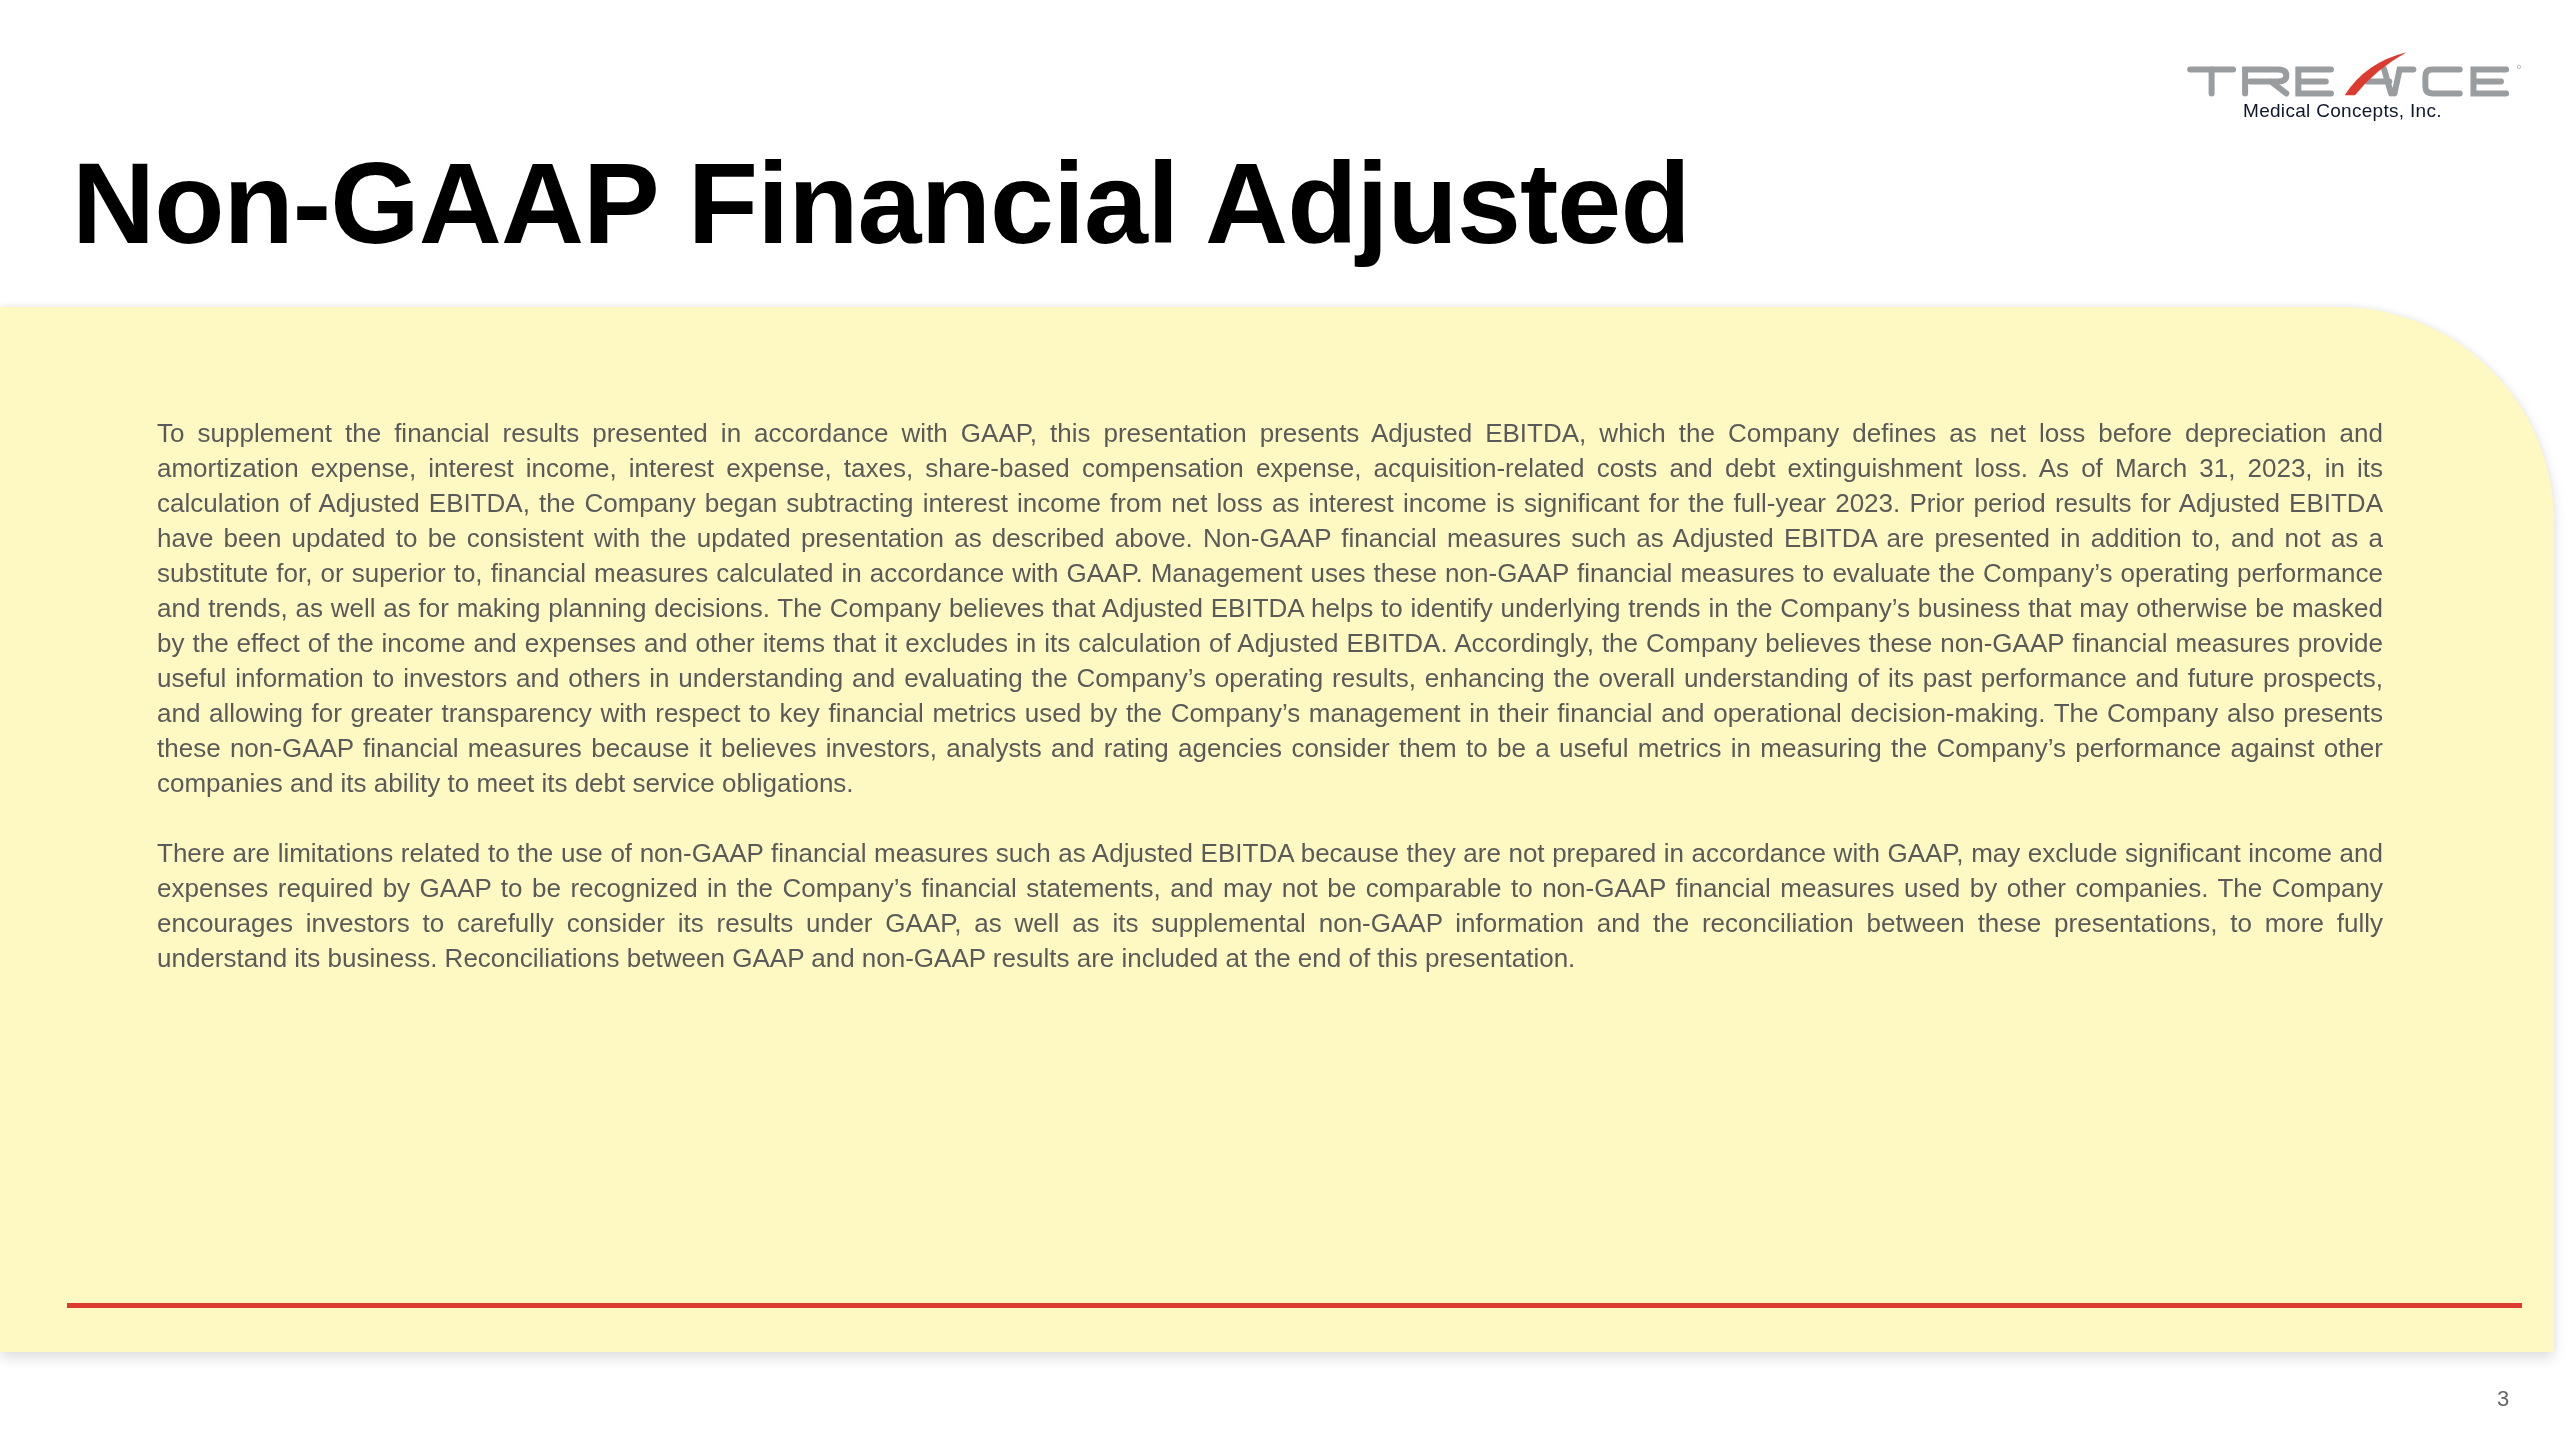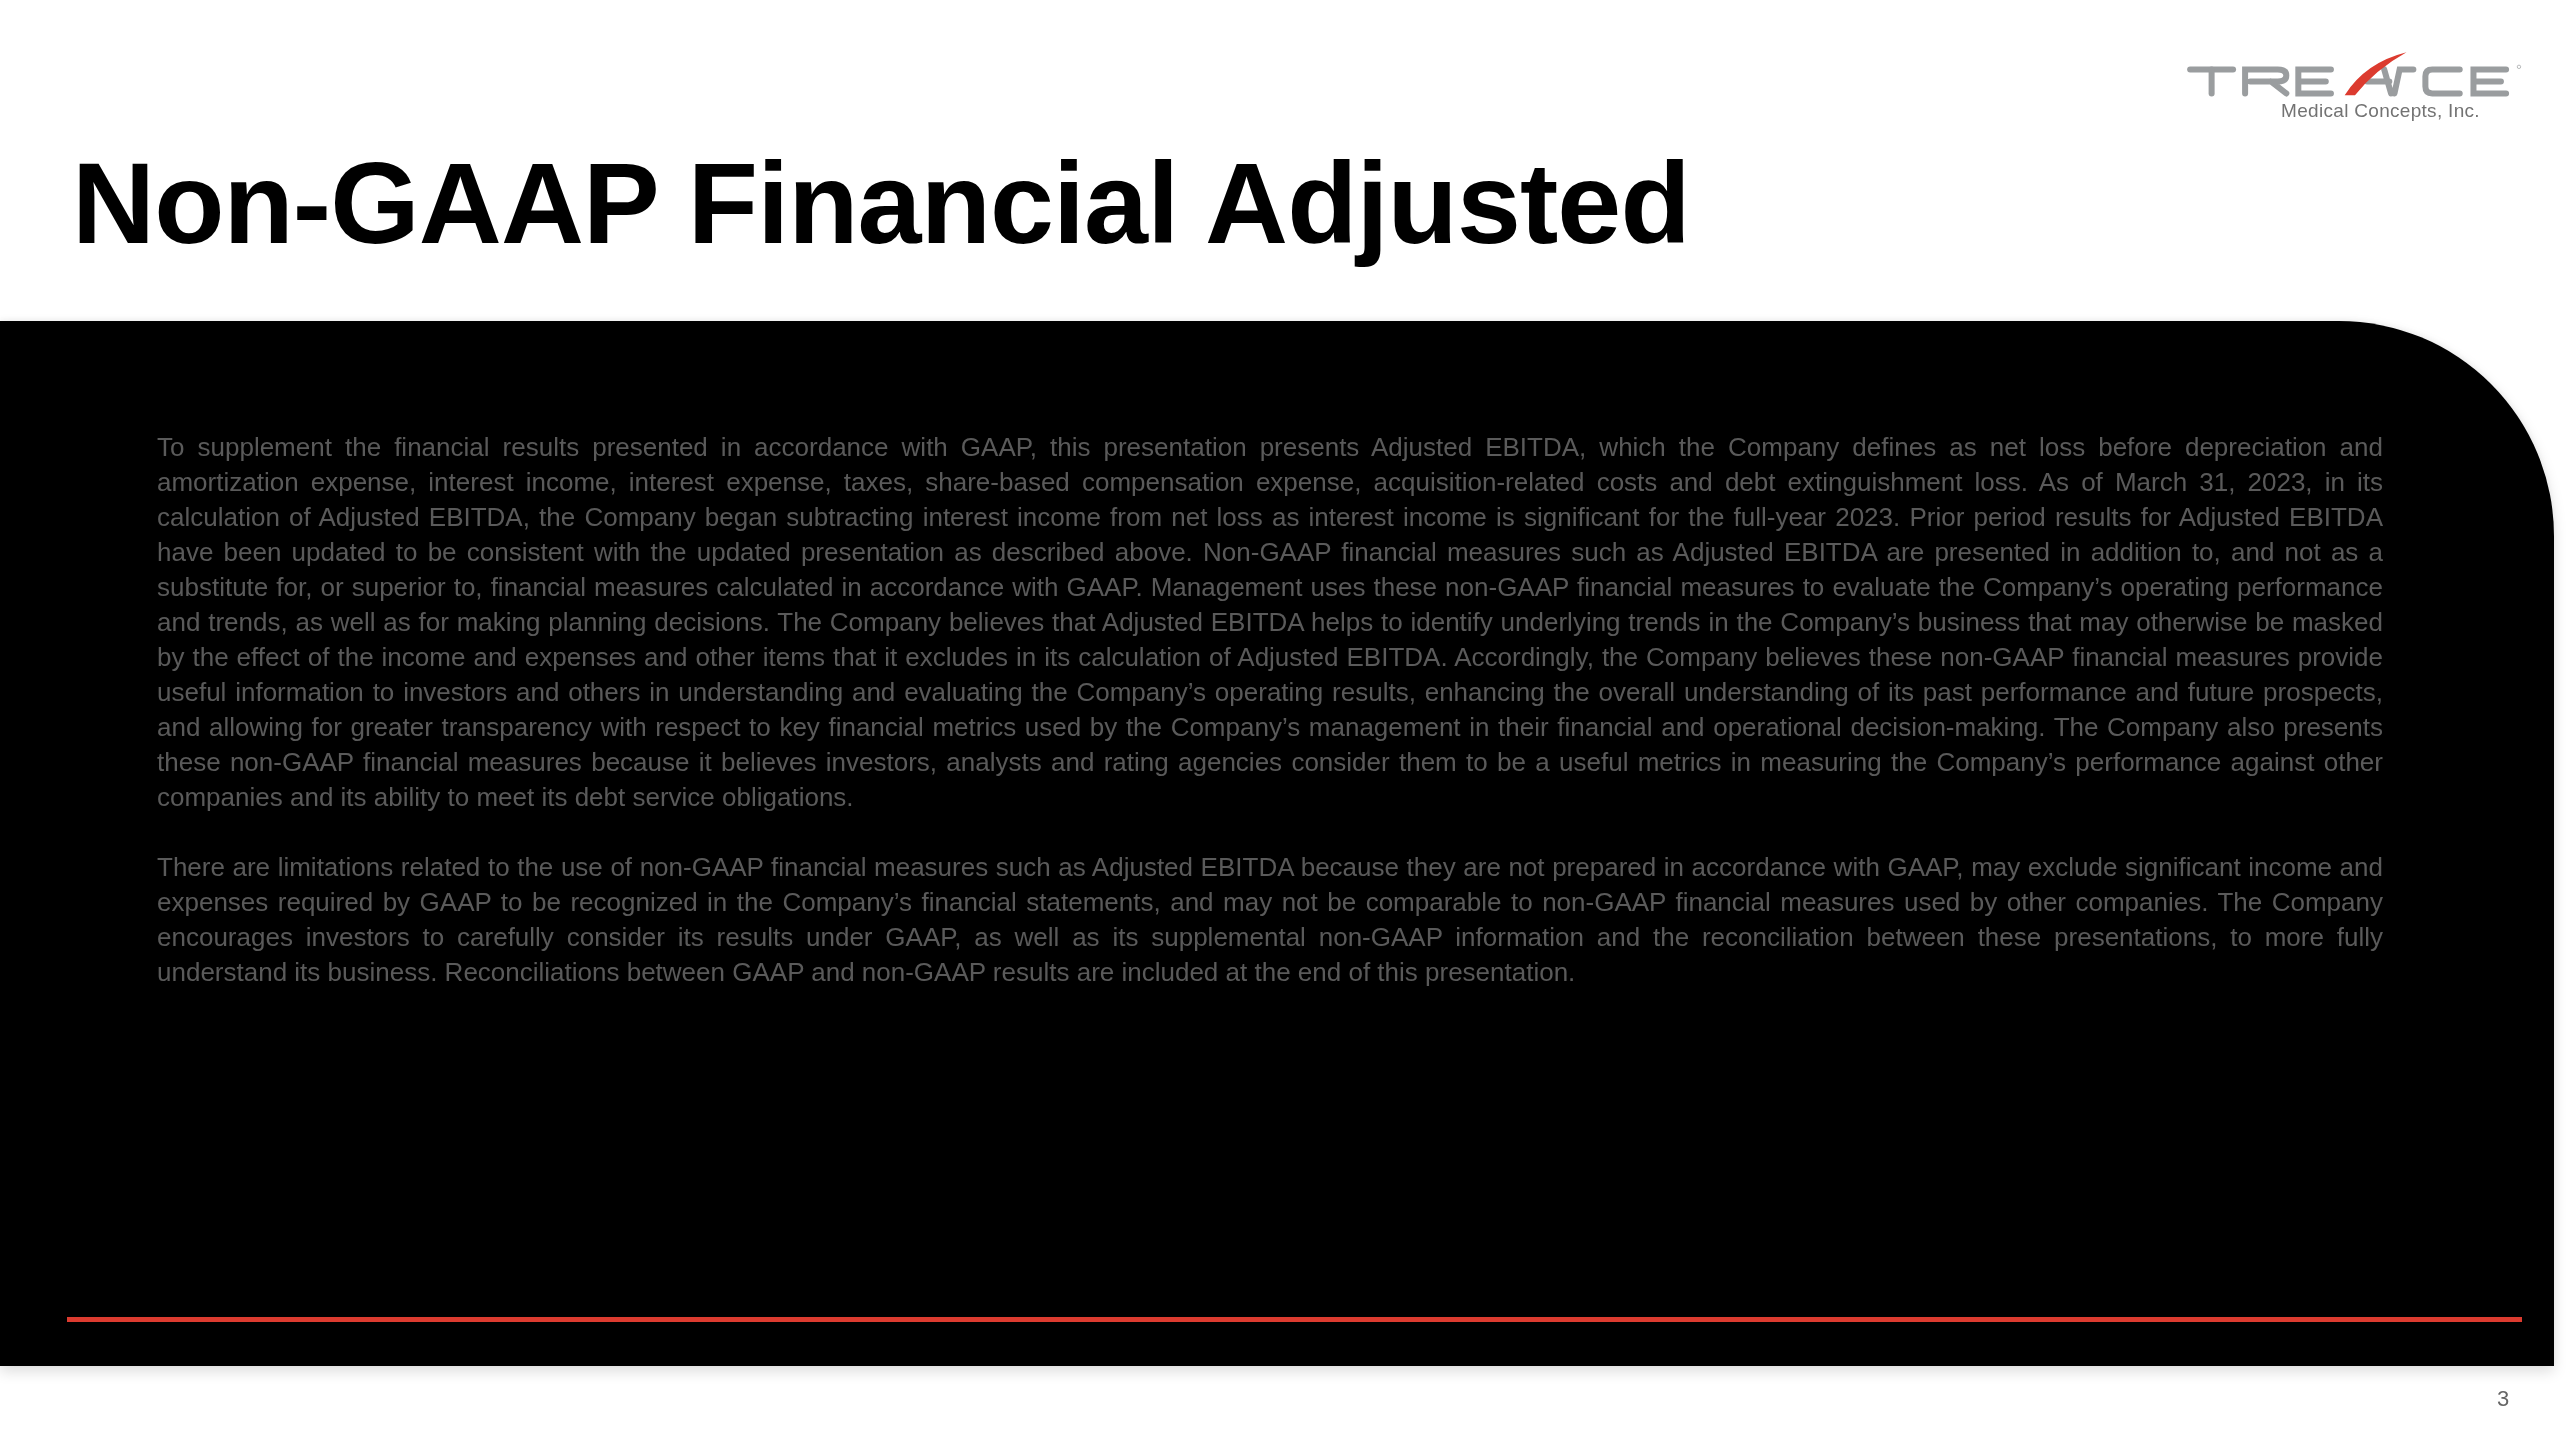--- a/index.html
+++ b/index.html
@@ -3,31 +3,31 @@
   <meta charset="utf-8">
   <style>
     html, body { margin: 0; padding: 0; }
     body {
       width: 2576px; height: 1449px; position: relative; overflow: hidden;
       background: #ffffff; font-family: "Liberation Sans", sans-serif;
     }
     .logo { position: absolute; left: 2185px; top: 52px; width: 352px; height: 77px; }
     .logo-word { position: absolute; left: 0; top: 0; width: 352px; height: 52px; }
     .logo-sub {
-      position: absolute; left: 58px; top: 48px; width: 275px; text-align: center;
-      font-size: 19px; color: #737373; letter-spacing: 0.3px; white-space: nowrap;
+      position: absolute; left: 58px; top: 48px; width: 275px; 
+      font-size: 19px; color: #0f172a; letter-spacing: 0.3px; white-space: nowrap;
     }
     .title {
       position: absolute; left: 72px; top: 146px; margin: 0;
       font-size: 115px; font-weight: bold; color: #000000; letter-spacing: -0.9px;
       white-space: nowrap; line-height: 1;
     }
     .card {
-      position: absolute; left: 0; top: 321px; width: 2554px; height: 1045px;
-      background: #000000; border-top-right-radius: 215px;
+      position: absolute; left: 0; top: 307px; width: 2554px; height: 1045px;
+      background: #fef9c3; border-top-right-radius: 215px;
       box-shadow: 0 5.2px 13.7px rgba(0,0,0,0.13), 0 -1.7px 5.2px rgba(0,0,0,0.04);
     }
     .body-text {
       position: absolute; left: 157px; top: 109px; width: 2226px;
       color: #5a5a5a; font-size: 26px; line-height: 35px; text-align: justify;
     }
     .body-text p { margin: 0 0 35px 0; }
     .rule {
       position: absolute; left: 67px; top: 996px; width: 2455px; height: 5.2px;
       background: #dc3b2f;

